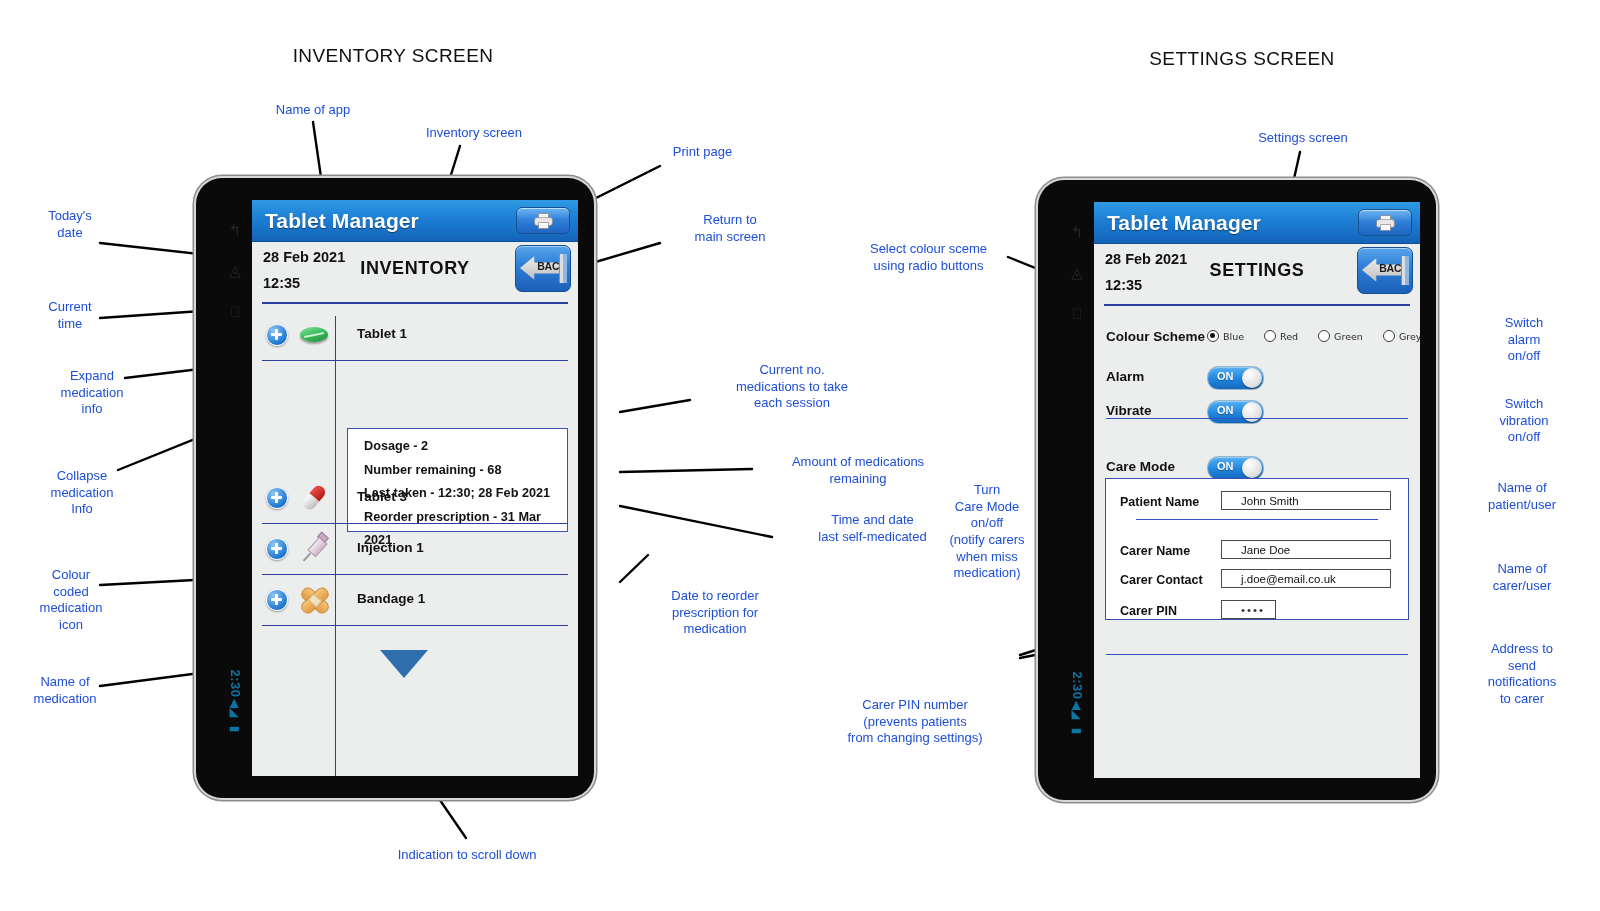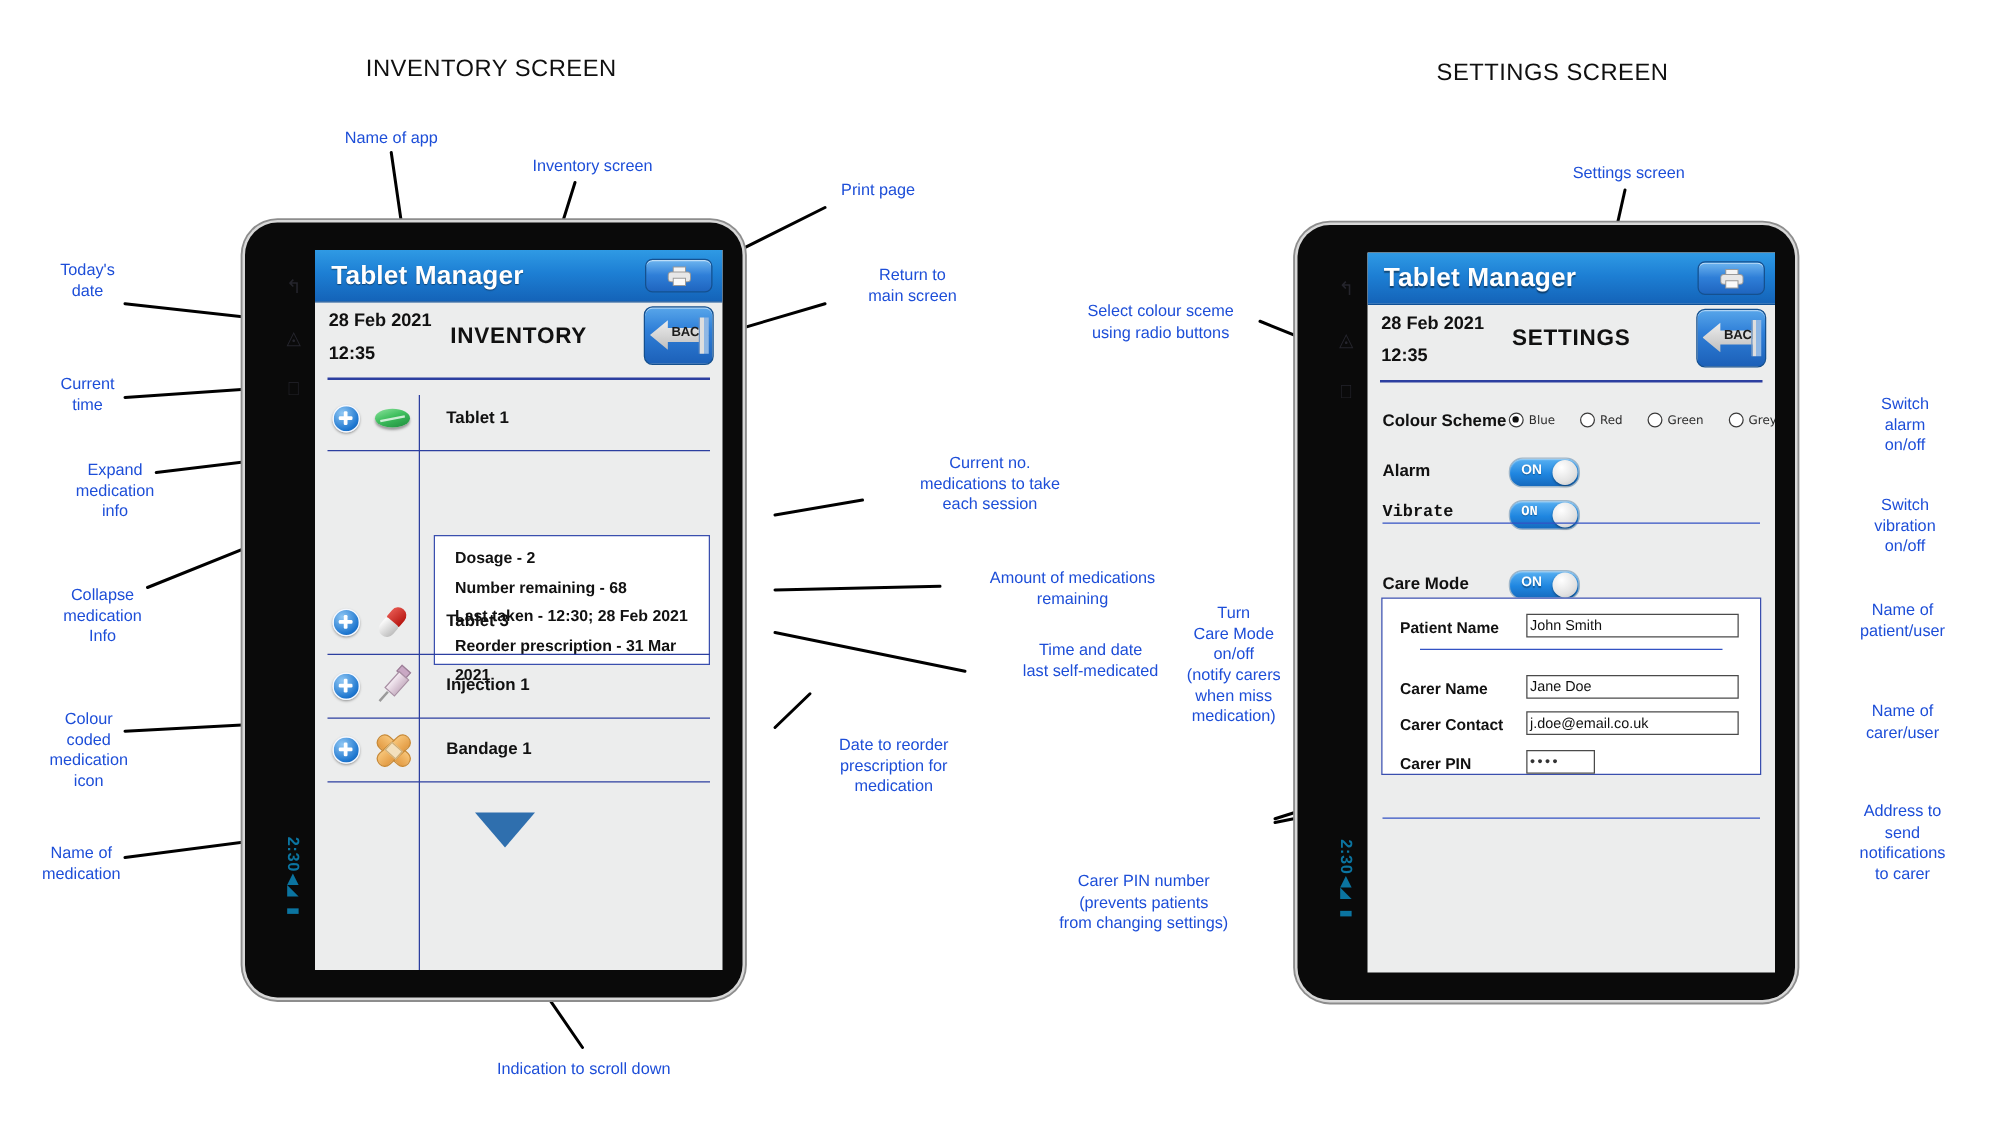--- a/index.html
+++ b/index.html
@@ -159,21 +159,21 @@
   .toggle .knob{
     position:absolute;right:1px;top:1px;width:20px;height:20px;border-radius:50%;
     background:radial-gradient(circle at 36% 30%,#ffffff,#e2e2e2 62%,#bdbdbd);
     box-shadow:0 1px 2px rgba(0,0,0,.4);
   }
   .care-box{position:absolute;border:1.5px solid #3a4fae;background:#fff;}
   .fld-row{position:relative;height:27px;}
   .fld-label{position:absolute;left:14px;top:6px;font-size:12.5px;font-weight:bold;color:#111;}
   .fld{
     position:absolute;left:115px;top:2px;height:19px;border:1.4px solid #4a4a4a;background:#fff;
-    display:flex;align-items:center;padding-left:2px;box-sizing:border-box;
+    display:flex;align-items:center;padding-left:19px;box-sizing:border-box;
     font-size:11.5px;color:#111;
   }
   .fld.pin{width:55px;letter-spacing:2px;color:#333;}
   .inner-rule{position:absolute;height:0;border-top:1.6px solid #3352c4;}
 </style>
 </head>
 <body>
 
 <svg class="leaders">
 
@@ -424,21 +424,21 @@
       </div>
 
       <div class="set-row" style="margin-top:8px;">
         <div class="set-label">Alarm</div>
         <div class="toggle">
           <div class="on">ON</div>
           <div class="knob"></div>
         </div>
       </div>
 
-      <div class="set-row" style="margin-top:2px;font-family:Liberation Mono, monospace;">
+      <div class="set-row" style="margin-top:2px;">
         <div class="set-label">Vibrate</div>
         <div class="toggle">
           <div class="on">ON</div>
           <div class="knob"></div>
         </div>
       </div>
 
       <div class="inner-rule" style="left:12px;right:12px;top:112px;"></div>
 
       <div class="set-row" style="margin-top:24px;">

